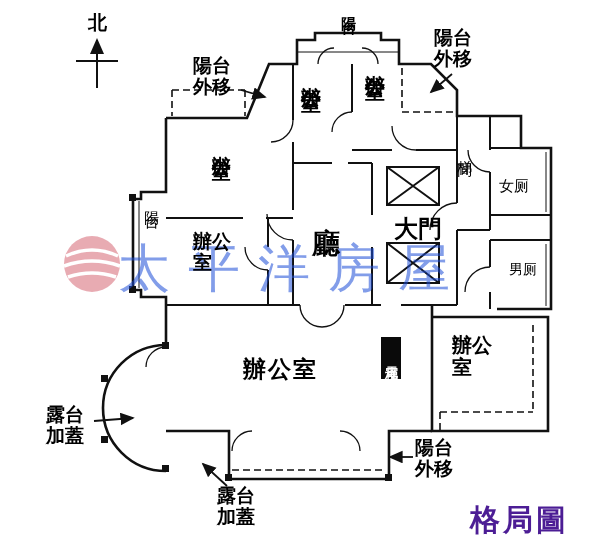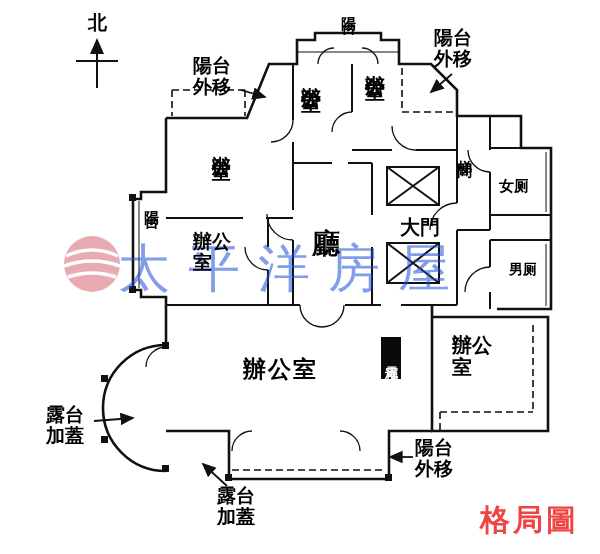--- a/index.html
+++ b/index.html
@@ -2,21 +2,21 @@
 <html><head>
 <meta charset="utf-8">
 <style>
   html,body{margin:0;padding:0;background:#fff;}
   .stage{position:relative;width:600px;height:554px;background:#fff;overflow:hidden;
          font-family:"DejaVu Sans",sans-serif;}
   .plan-svg{position:absolute;left:0;top:0;}
   .lbl{position:absolute;font-weight:700;color:#000;line-height:1.12;white-space:normal;}
   .v{writing-mode:vertical-rl;text-orientation:upright;letter-spacing:3px;}
   .wrap2{width:2.35em;word-break:break-all;}
-  .thin{font-weight:700;}
+  .thin{font-weight:400;}
   .elev-box{position:absolute;background:#0a0a0a;color:#fff;writing-mode:vertical-rl;
             text-orientation:upright;font-size:13px;font-weight:700;width:20px;height:42px;
             display:flex;align-items:center;justify-content:center;letter-spacing:2px;}
   .watermark{position:absolute;left:0;top:0;width:600px;height:554px;pointer-events:none;}
   .wm-text{position:absolute;left:118px;top:234px;font-size:52px;letter-spacing:18px;
            color:#1d4ed8;opacity:.55;font-weight:400;}
   .title{font-size:30px;letter-spacing:3px;}
 </style>
 </head>
 <body>
@@ -122,29 +122,29 @@
 
   <div class="lbl" style="left:88px;top:12px;font-size:19px;">北</div>
 
   <div class="lbl v" style="left:340px;top:5px;font-size:15px;">陽台</div>
   <div class="lbl v" style="left:300px;top:70px;font-size:20px;">辦公室</div>
   <div class="lbl v" style="left:364px;top:58px;font-size:20px;">辦公室</div>
   <div class="lbl v" style="left:211px;top:140px;font-size:19px;">辦公室</div>
   <div class="lbl v thin" style="left:143px;top:199px;font-size:15px;">陽台</div>
   <div class="lbl wrap2" style="left:193px;top:231px;font-size:19px;">辦公室</div>
   <div class="lbl" style="left:312px;top:228px;font-size:28px;">廳</div>
-  <div class="lbl" style="left:394px;top:216px;font-size:20px;margin-left:6px;">大門</div>
+  <div class="lbl" style="left:394px;top:216px;font-size:24px;">大門</div>
   <div class="lbl v thin" style="left:456px;top:148px;font-size:15px;">梯間</div>
   <div class="lbl thin" style="left:499px;top:178px;font-size:15px;">女厕</div>
   <div class="lbl thin" style="left:509px;top:262px;font-size:14px;">男厕</div>
   <div class="elev-box" style="left:381px;top:337px;">電梯</div>
   <div class="lbl" style="left:243px;top:357px;font-size:23px;letter-spacing:2px;">辦公室</div>
   <div class="lbl wrap2" style="left:452px;top:334px;font-size:20px;">辦公室</div>
 
   <div class="lbl wrap2" style="left:193px;top:55px;font-size:19px;">陽台外移</div>
   <div class="lbl wrap2" style="left:434px;top:27px;font-size:19px;">陽台外移</div>
   <div class="lbl wrap2" style="left:415px;top:437px;font-size:19px;">陽台外移</div>
   <div class="lbl wrap2" style="left:46px;top:404px;font-size:19px;">露台加蓋</div>
   <div class="lbl wrap2" style="left:217px;top:485px;font-size:19px;">露台加蓋</div>
 
-  <div class="lbl title" style="left:480px;top:503px;color:#ef4444;">格局圖</div>
+  <div class="lbl title" style="left:470px;top:503px;color:#4c1d95;">格局圖</div>
 
 </div>
 
 </body></html>

